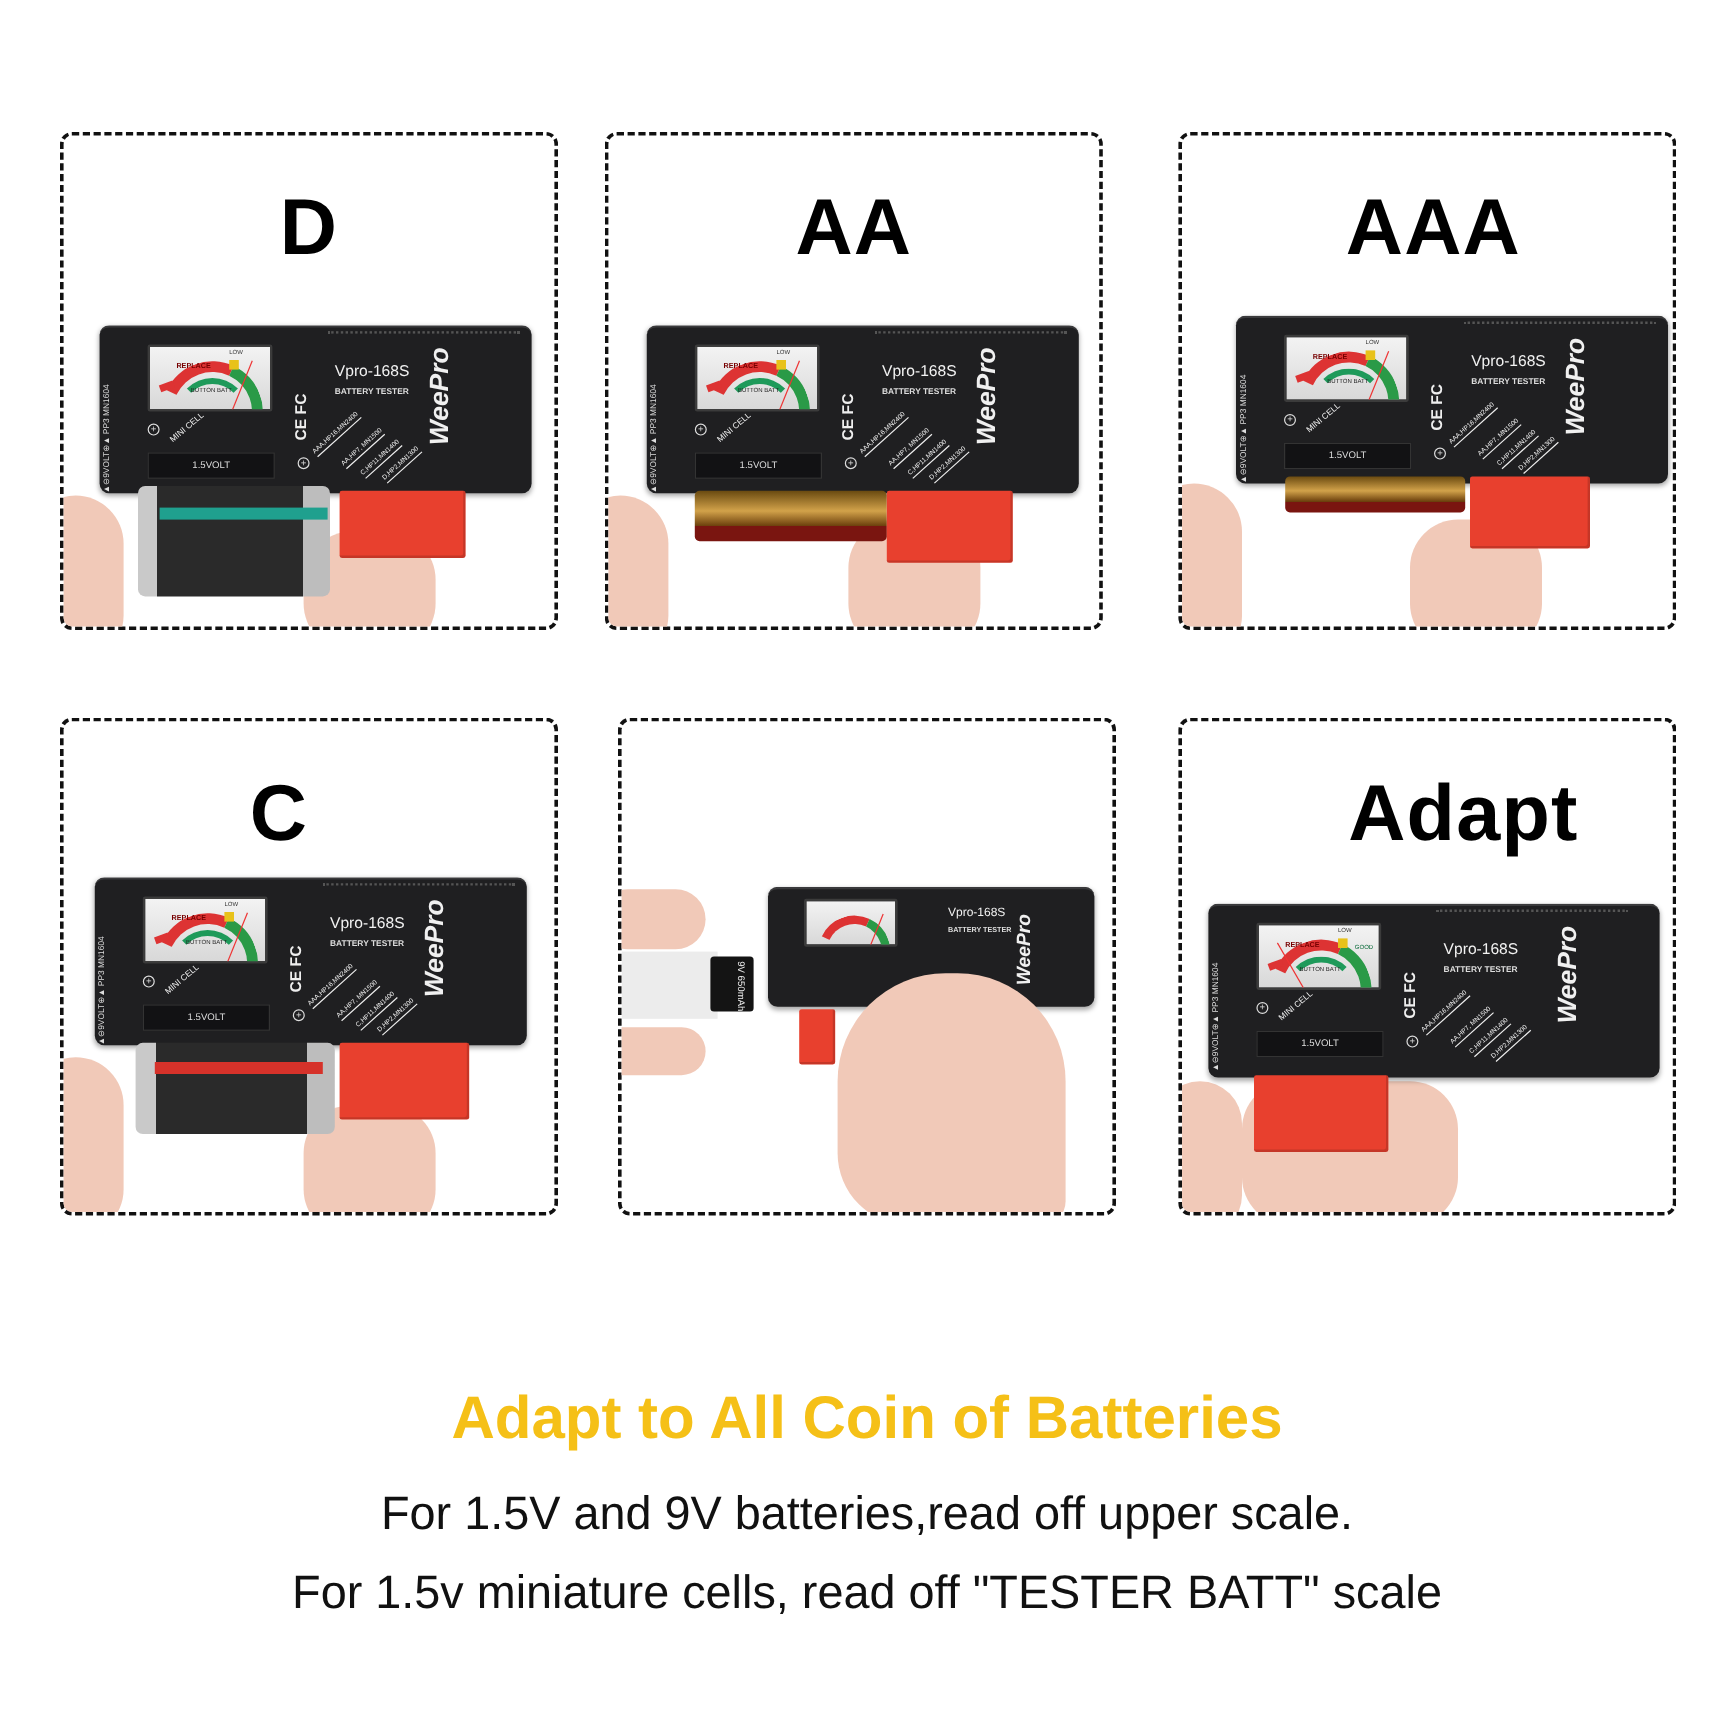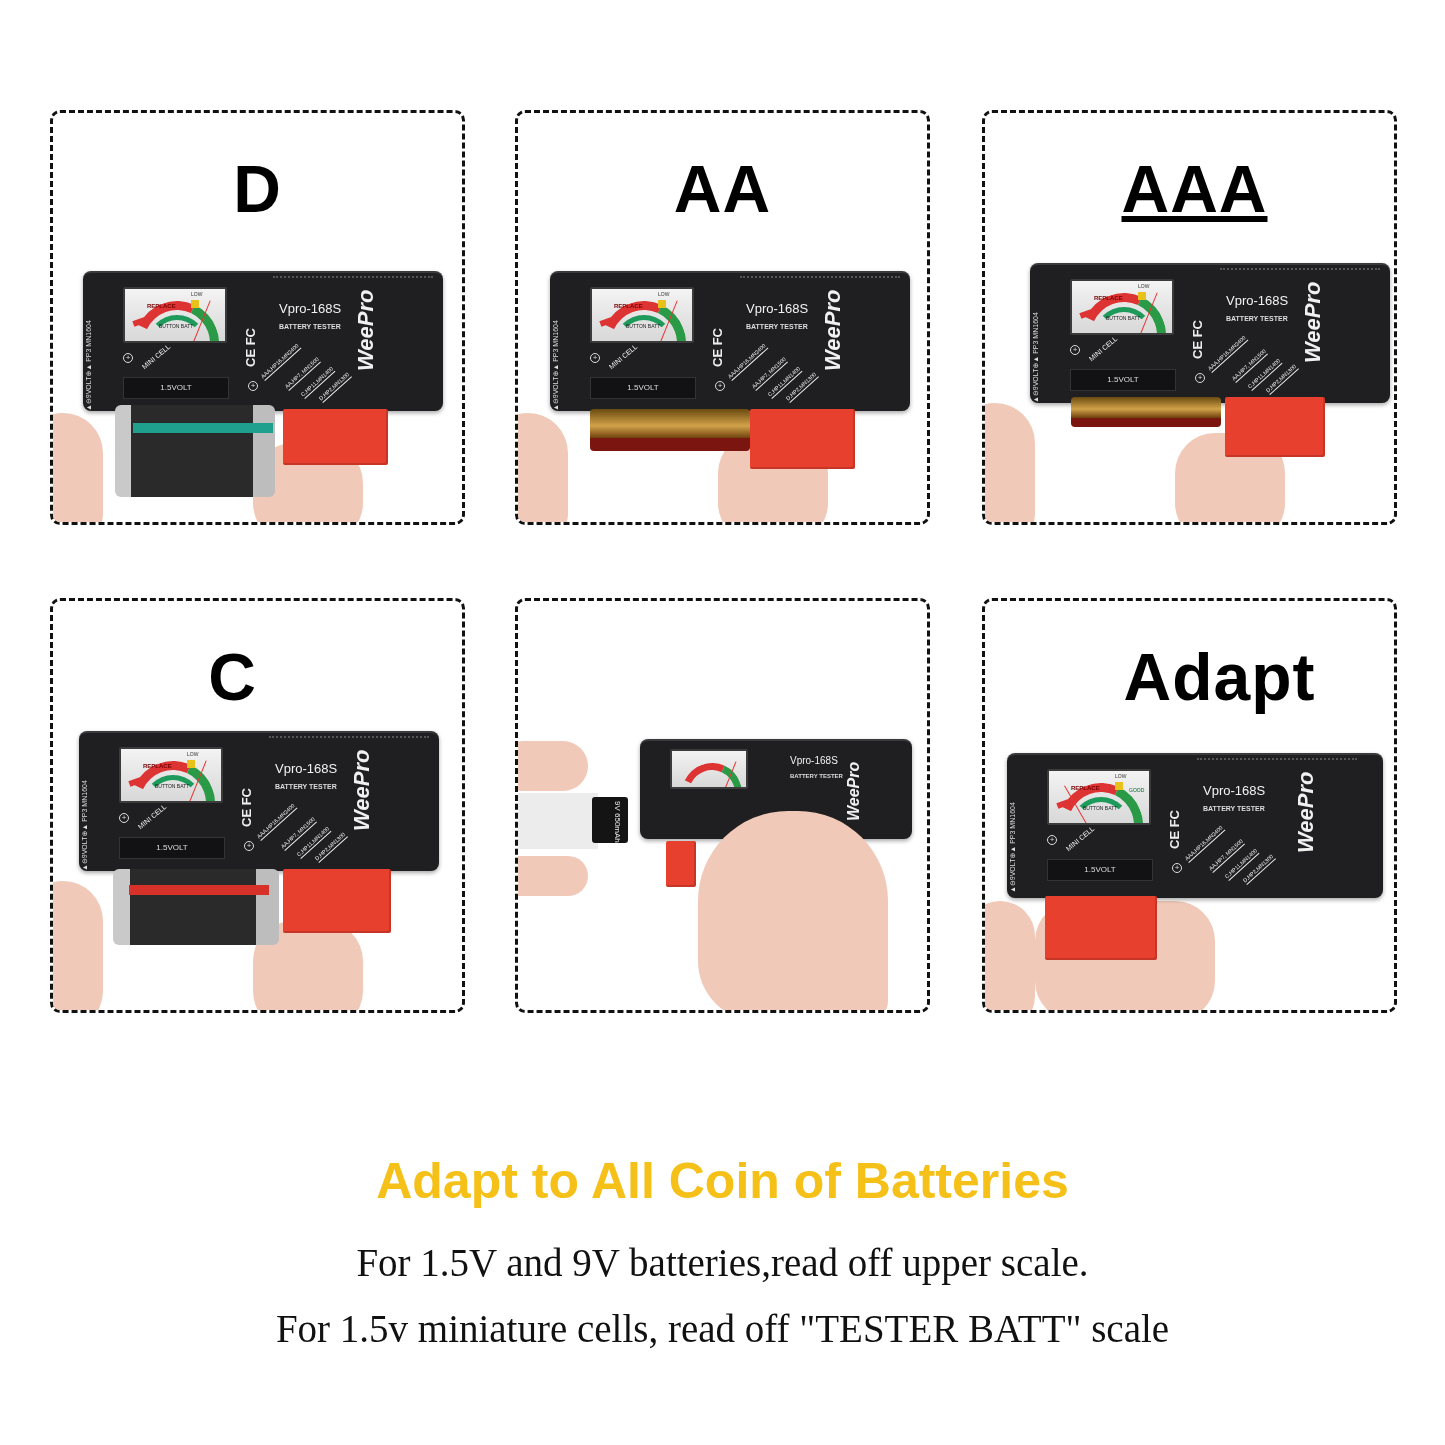--- a/index.html
+++ b/index.html
@@ -33,21 +33,21 @@
   .tester .plus2 { position: absolute; left: 165px; top: 108px; width: 10px; height: 10px; border: 1px solid #ddd; border-radius: 50%; font-size: 8px; color: #ddd; line-height: 8px; text-align: center; }
   .tester .brand { position: absolute; right: 8px; top: 98px; transform: rotate(-90deg); transform-origin: left top; font-size: 22px; font-weight: bold; font-style: italic; color: #f0f0f0; white-space: nowrap; }
 
   .slider { position: absolute; background: #e8402e; border-radius: 2px; box-shadow: inset -2px -2px 0 rgba(0,0,0,0.15); }
   .battery-d { position: absolute; border-radius: 6px; background: linear-gradient(90deg, #c9c9c9 0 10%, #2a2a2a 10% 86%, #bdbdbd 86%); }
   .battery-stripe { position: absolute; height: 10px; }
   .battery-aa { position: absolute; border-radius: 4px; background: linear-gradient(#6a4a10, #d2a24a 40%, #6b3f0c 70%, #7a1510 70%); }
   .finger { position: absolute; background: #f1c9b8; border-radius: 40px; }
 
   .heading { position: absolute; left: 0; right: 0; top: 1152px; text-align: center; font-weight: bold; font-size: 50px; color: #f5c017; font-family: "Liberation Sans", sans-serif; }
-  .caption { position: absolute; left: 0; right: 0; text-align: center; font-size: 39px; color: #111; font-family: Liberation Serif, serif; }
+  .caption { position: absolute; left: 0; right: 0; text-align: center; font-size: 39px; color: #111; font-family: Liberation Sans, sans-serif; }
 </style>
 </head>
 <body>
 
 <div class="panel" style="left:50px; top:110px;">
   <div class="panel-title">D</div>
   <div class="finger" style="left:-30px; top:300px; width:80px; height:140px;"></div>
   <div class="finger" style="left:200px; top:330px; width:110px; height:100px;"></div>
   <div class="tester" style="left:30px; top:158px;">
     <div class="grill"></div>
@@ -74,21 +74,21 @@
     <div class="diag" style="left:222px; top:118px;">C,HP11,MN1400</div>
     <div class="diag" style="left:240px; top:122px;">D,HP2,MN1300</div>
     <div class="brand">WeePro</div>
   </div>
   <div class="battery-d" style="left:62px; top:292px; width:160px; height:92px;">
     <div class="battery-stripe" style="left:18px; top:18px; width:140px; background:#1fa08e;"></div>
   </div>
   <div class="slider" style="left:230px; top:296px; width:105px; height:56px;"></div>
 </div>
 
-<div class="panel" style="left:515px; top:110px;">
+<div class="panel" style="left:504px; top:110px;">
   <div class="panel-title">AA</div>
   <div class="finger" style="left:-30px; top:300px; width:80px; height:140px;"></div>
   <div class="finger" style="left:200px; top:320px; width:110px; height:110px;"></div>
   <div class="tester" style="left:32px; top:158px;">
     <div class="grill"></div>
     <div class="meter">
       <div class="arc"></div>
         <div class="low-seg"></div>
         <div class="btn-arc"></div>
         <div class="red-small"></div>
@@ -109,21 +109,21 @@
     <div class="diag" style="left:206px; top:110px;">AA,HP7, MN1500</div>
     <div class="diag" style="left:222px; top:118px;">C,HP11,MN1400</div>
     <div class="diag" style="left:240px; top:122px;">D,HP2,MN1300</div>
     <div class="brand">WeePro</div>
   </div>
   <div class="battery-aa" style="left:72px; top:296px; width:160px; height:42px;"></div>
   <div class="slider" style="left:232px; top:296px; width:105px; height:60px;"></div>
 </div>
 
 <div class="panel" style="left:982px; top:110px;">
-  <div class="panel-title" style="padding-left:10px;text-decoration:underline;">AAA</div>
+  <div class="panel-title" style="padding-left:10px;">AAA</div>
   <div class="finger" style="left:-30px; top:290px; width:80px; height:150px;"></div>
   <div class="finger" style="left:190px; top:320px; width:110px; height:110px;"></div>
   <div class="tester" style="left:45px; top:150px;">
     <div class="grill"></div>
     <div class="meter">
       <div class="arc"></div>
         <div class="low-seg"></div>
         <div class="btn-arc"></div>
         <div class="red-small"></div>
       <span class="lbl-replace">REPLACE</span>

